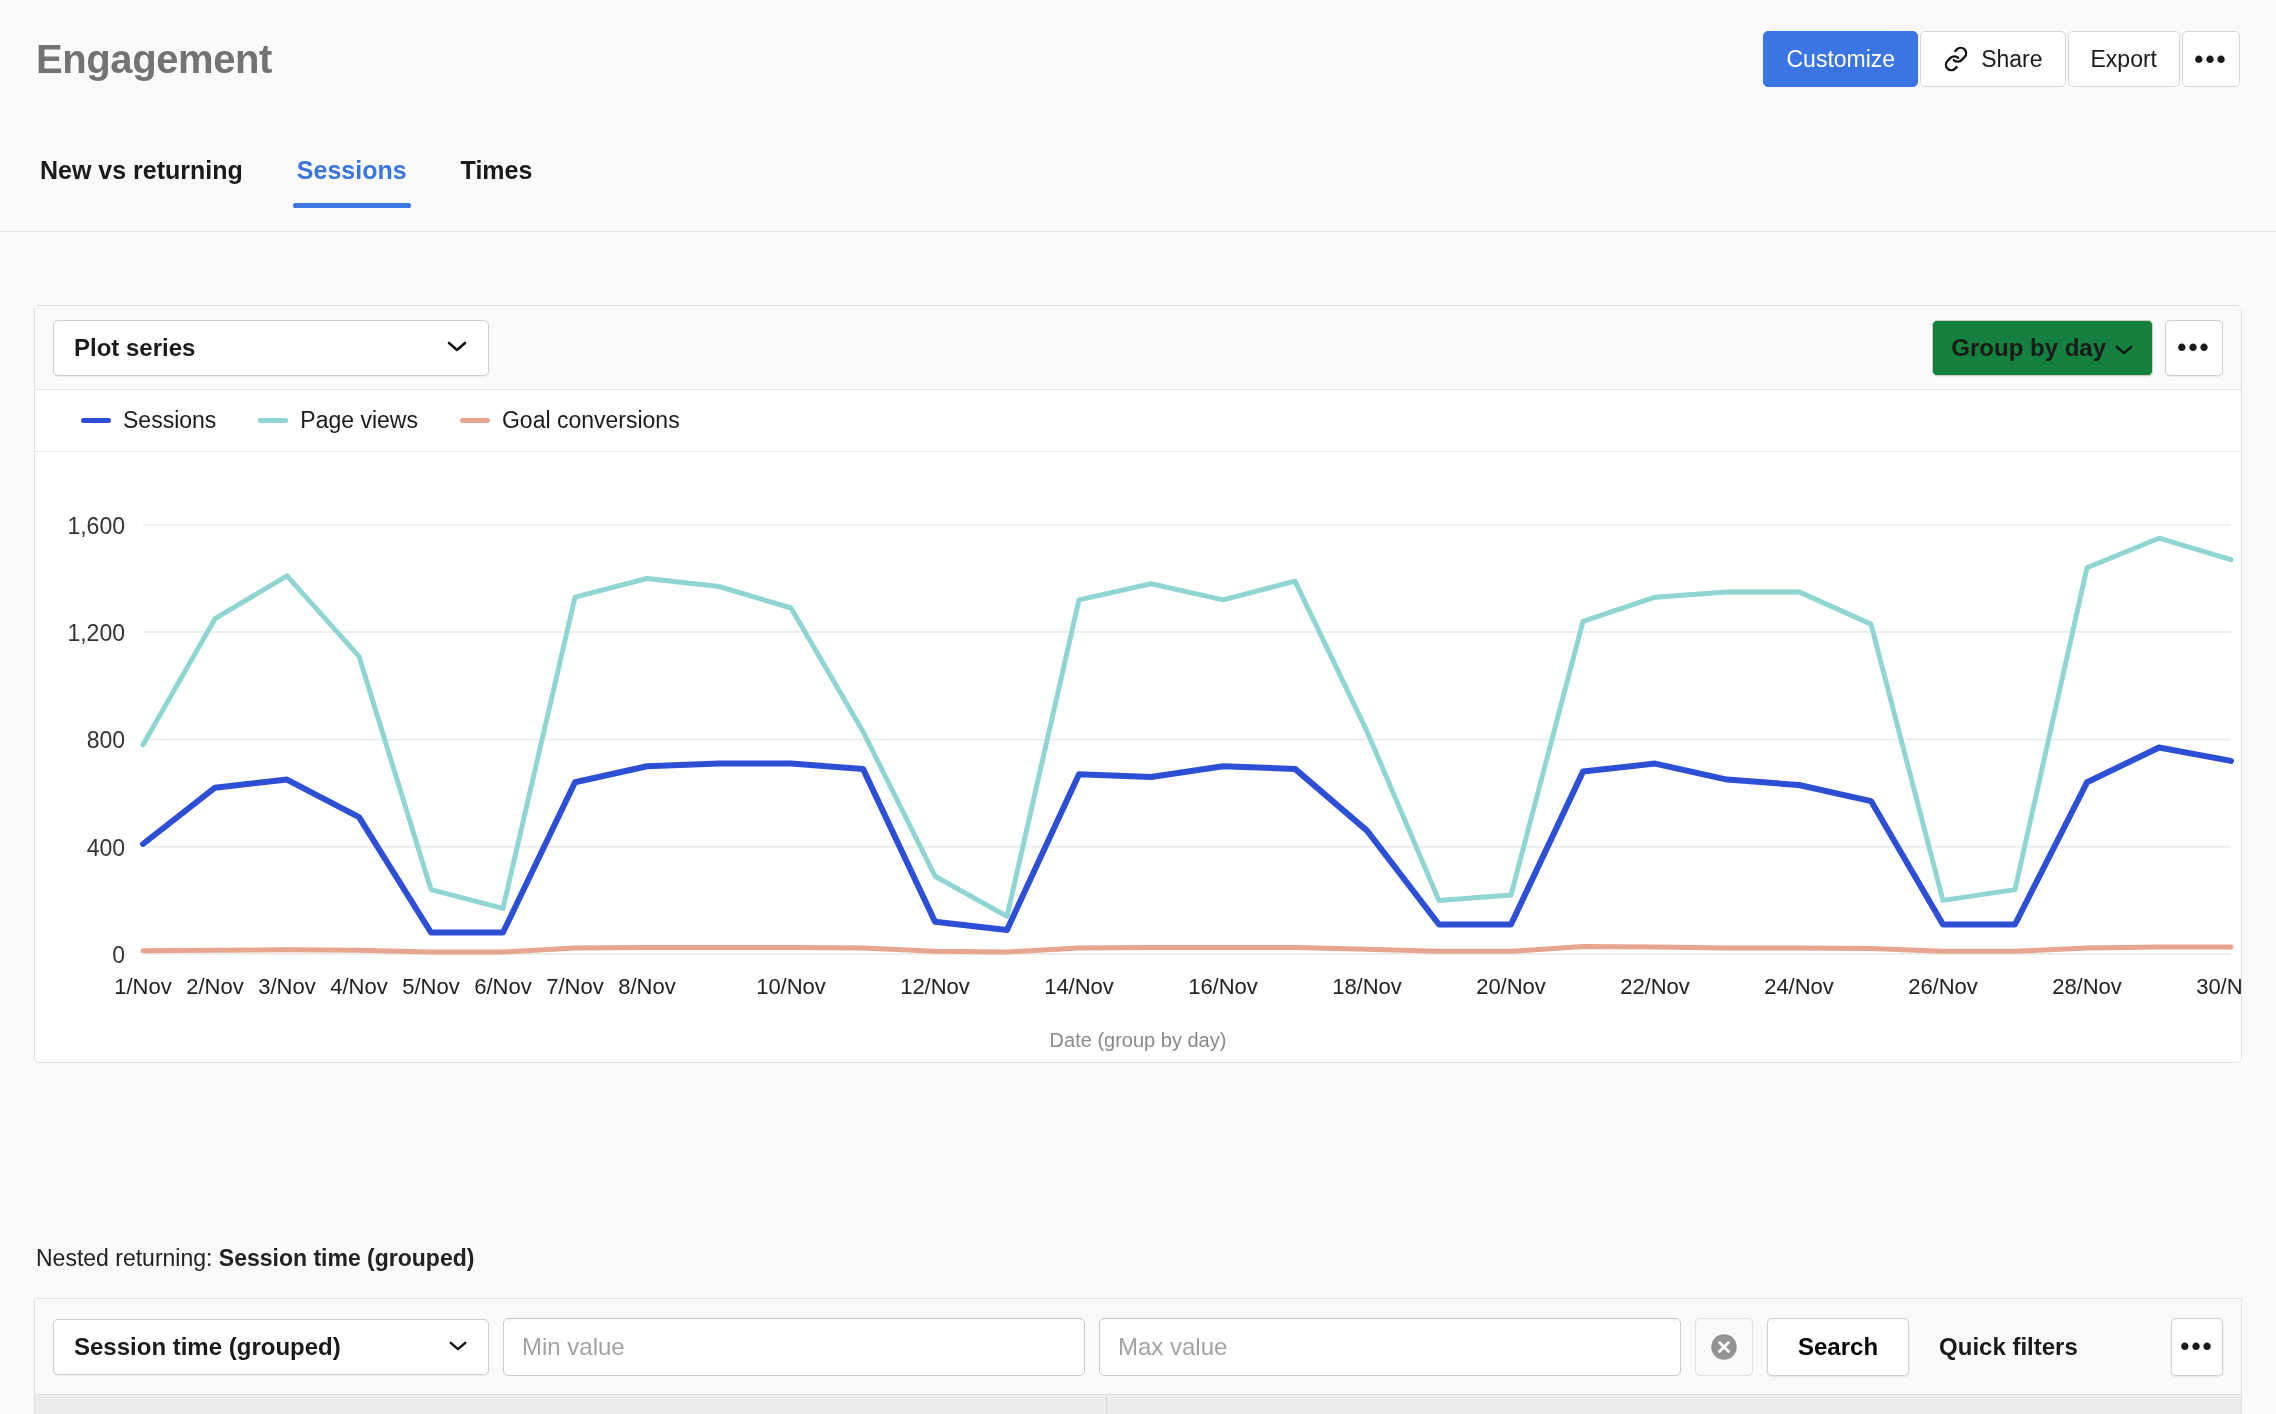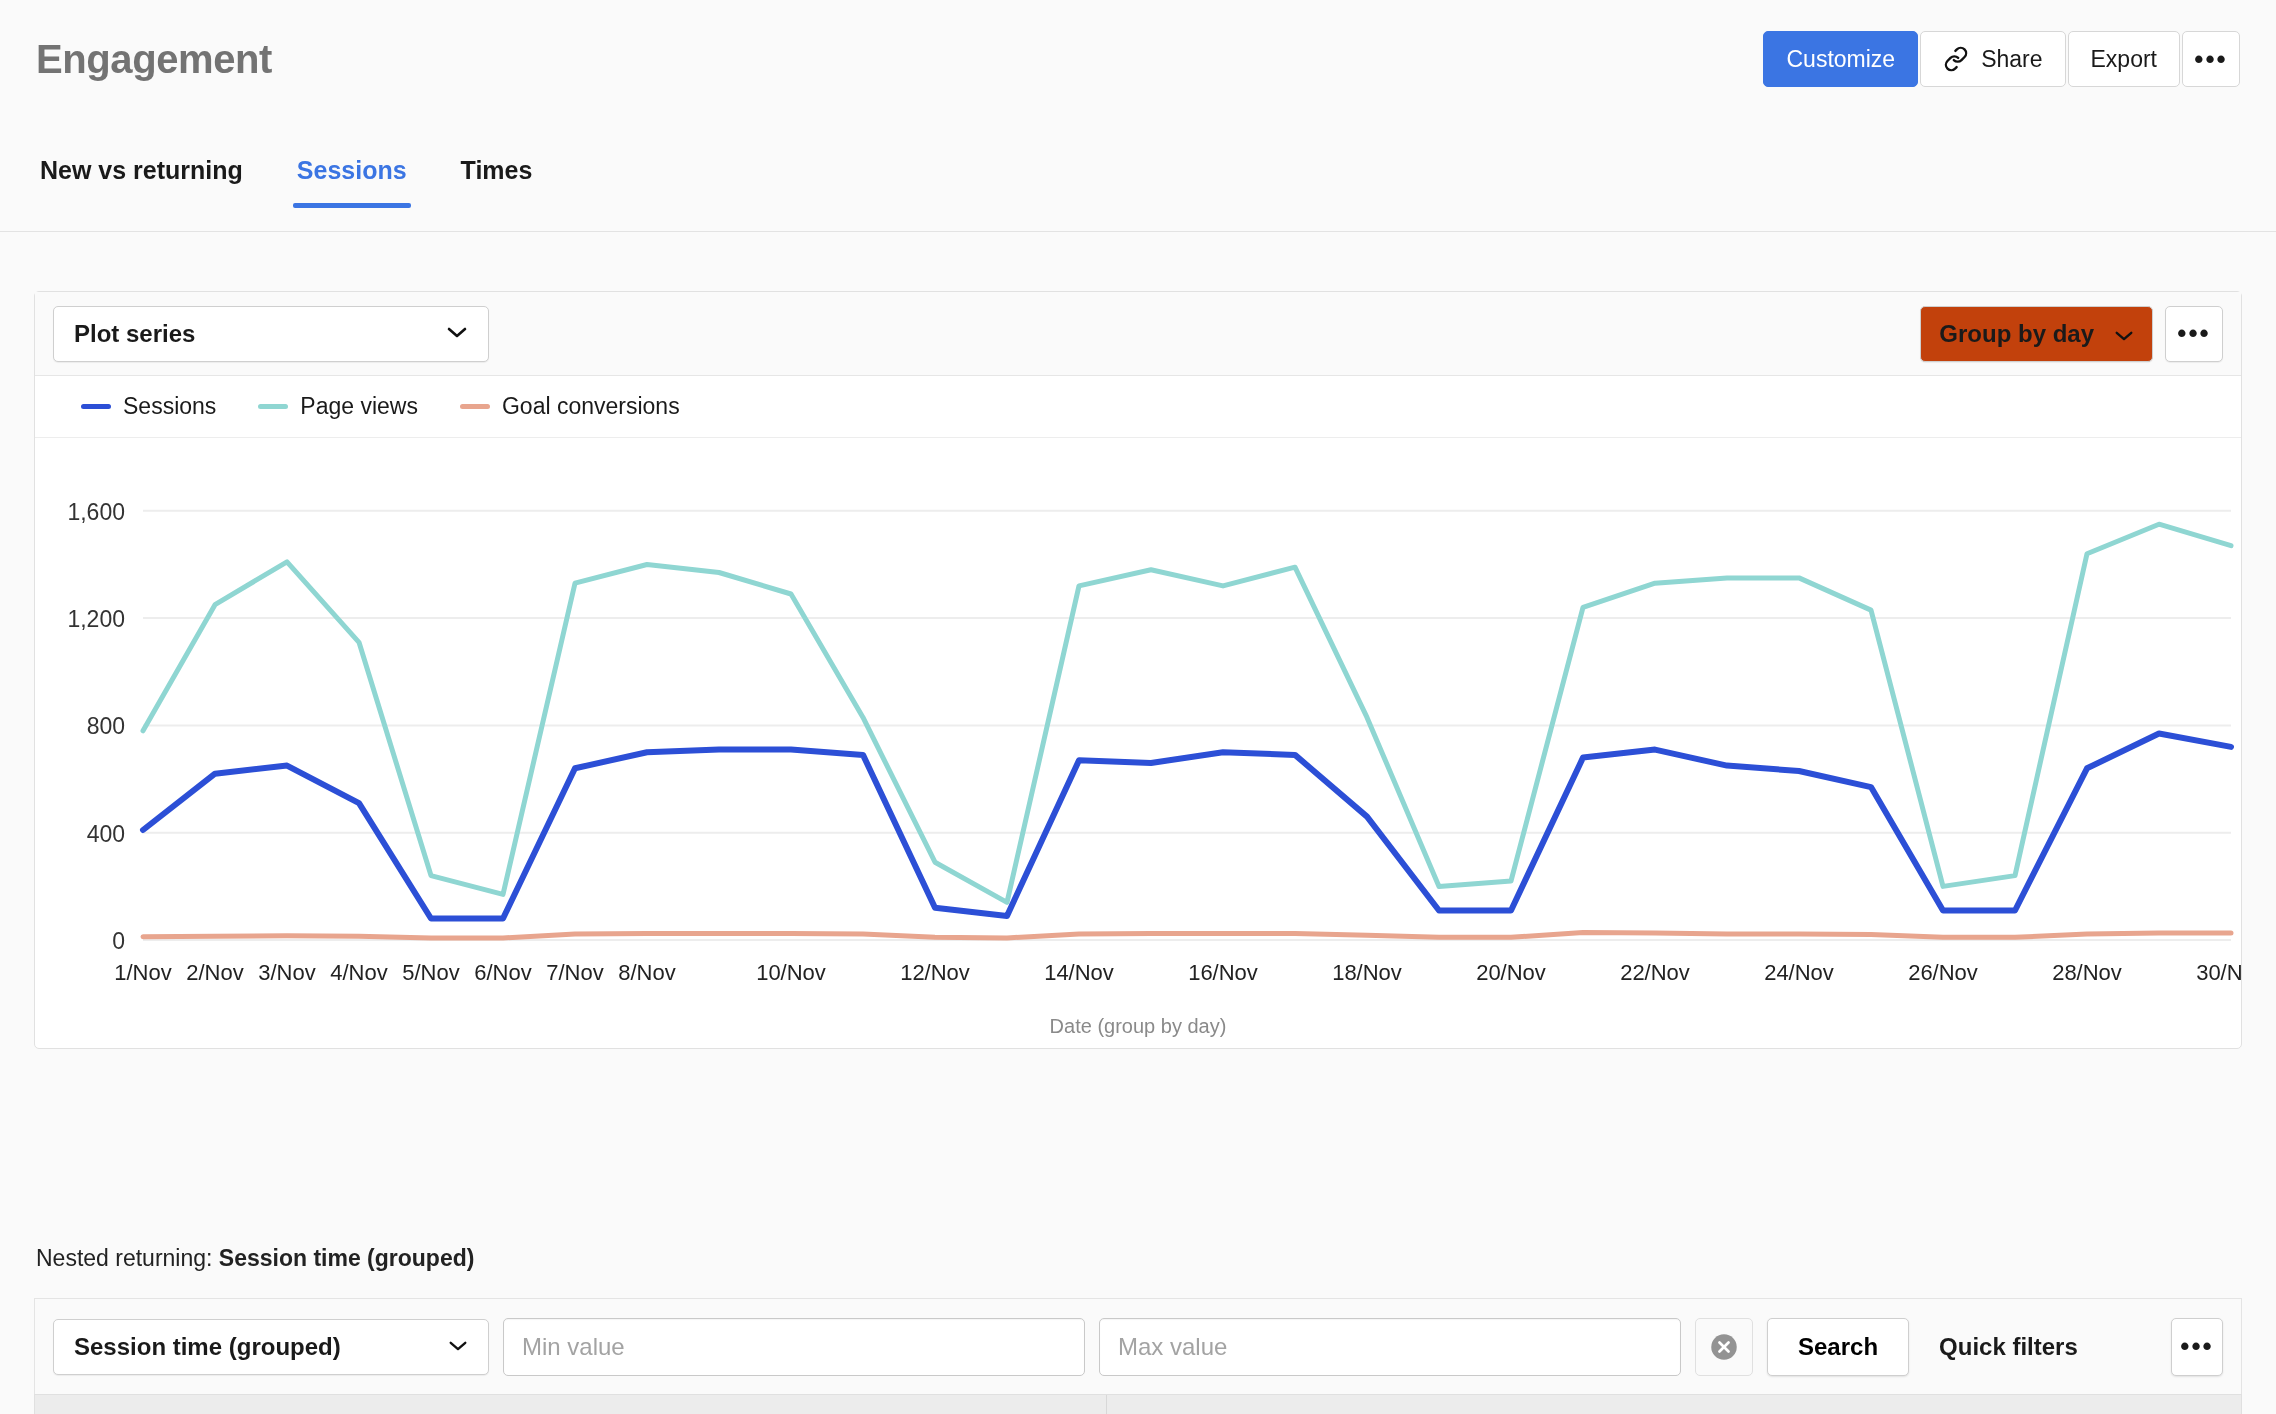--- a/index.html
+++ b/index.html
@@ -42,39 +42,39 @@
     padding: 6px 4px 22px 4px; margin-right: 46px; position: relative;
   }
   .toptab.active { color: #3b75e3; }
   .toptab.active::after {
     content: ""; position: absolute; left: 0; right: 0; bottom: -1px;
     height: 5px; background: #3b75e3; border-radius: 2px;
   }
 
   
   .chart-card {
-    position: absolute; left: 34px; top: 291px; width: 2208px; height: 758px;
+    position: absolute; left: 34px; top: 305px; width: 2208px; height: 758px;
     border: 1px solid #e1e1e1; border-radius: 5px; background: #fff;
   }
   .chart-toolbar {
     height: 84px; background: #fafafa; border-bottom: 1px solid #e6e6e6;
     display: flex; align-items: center; justify-content: space-between; padding: 0 18px;
   }
   .select {
     height: 56px; min-width: 436px; background: #fff; border: 1px solid #cfcfcf;
     border-radius: 5px; display: inline-flex; align-items: center;
     justify-content: space-between; padding: 0 20px; font-size: 24px;
     font-weight: bold; cursor: pointer; box-shadow: 0 1px 1px rgba(0,0,0,.06);
   }
   .select .caret { font-size: 18px; margin-left: 18px; color: #222; }
   .toolbar-right { display: flex; align-items: center; gap: 12px; }
   .select-sm {
-    height: 56px; background: #c2410c; border: 1px solid #cfcfcf; border-radius: 5px;
+    height: 56px; background: #15803d; border: 1px solid #cfcfcf; border-radius: 5px;
     display: inline-flex; align-items: center; padding: 0 18px; font-size: 24px;
-    font-weight: bold; cursor: pointer; gap: 20px; box-shadow: 0 1px 1px rgba(0,0,0,.06);
+    font-weight: bold; cursor: pointer; gap: 8px; box-shadow: 0 1px 1px rgba(0,0,0,.06);
   }
   .btn-sq {
     width: 58px; height: 56px; background: #fff; border: 1px solid #cfcfcf;
     border-radius: 5px; display: inline-flex; align-items: center;
     justify-content: center; cursor: pointer; box-shadow: 0 1px 1px rgba(0,0,0,.06);
   }
 
   .legend {
     height: 62px; display: flex; align-items: center; padding: 0 46px;
     border-bottom: 1px solid #ededed; gap: 42px;

